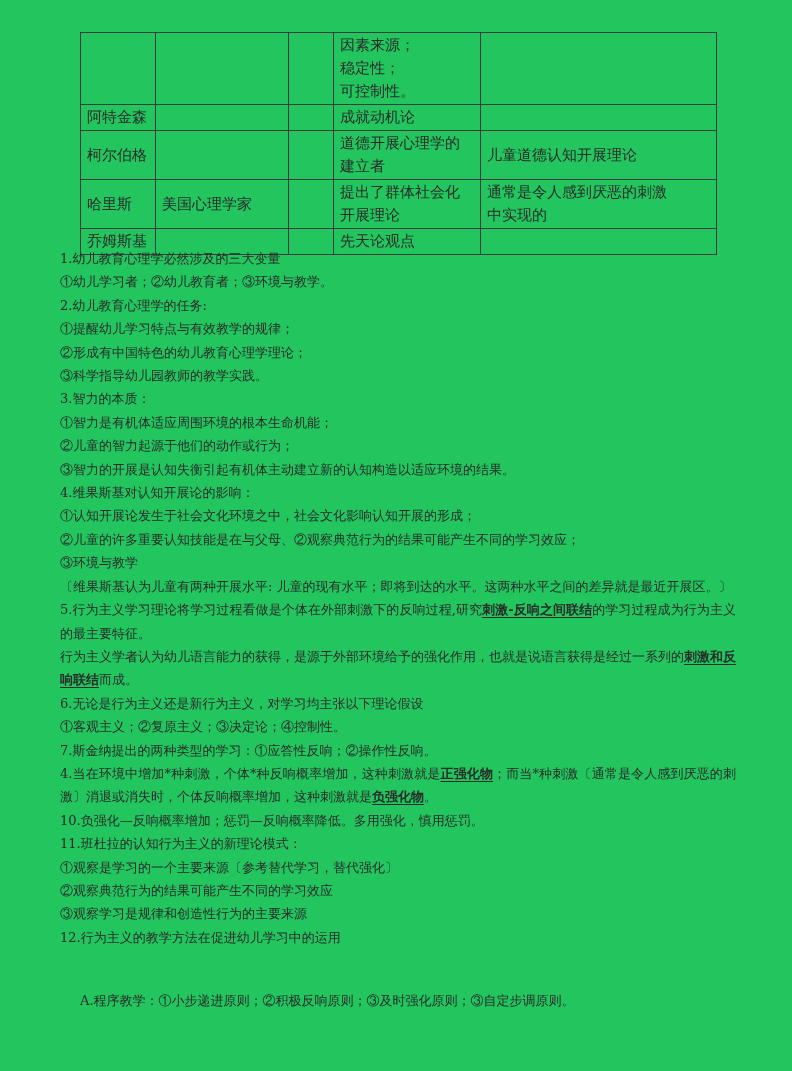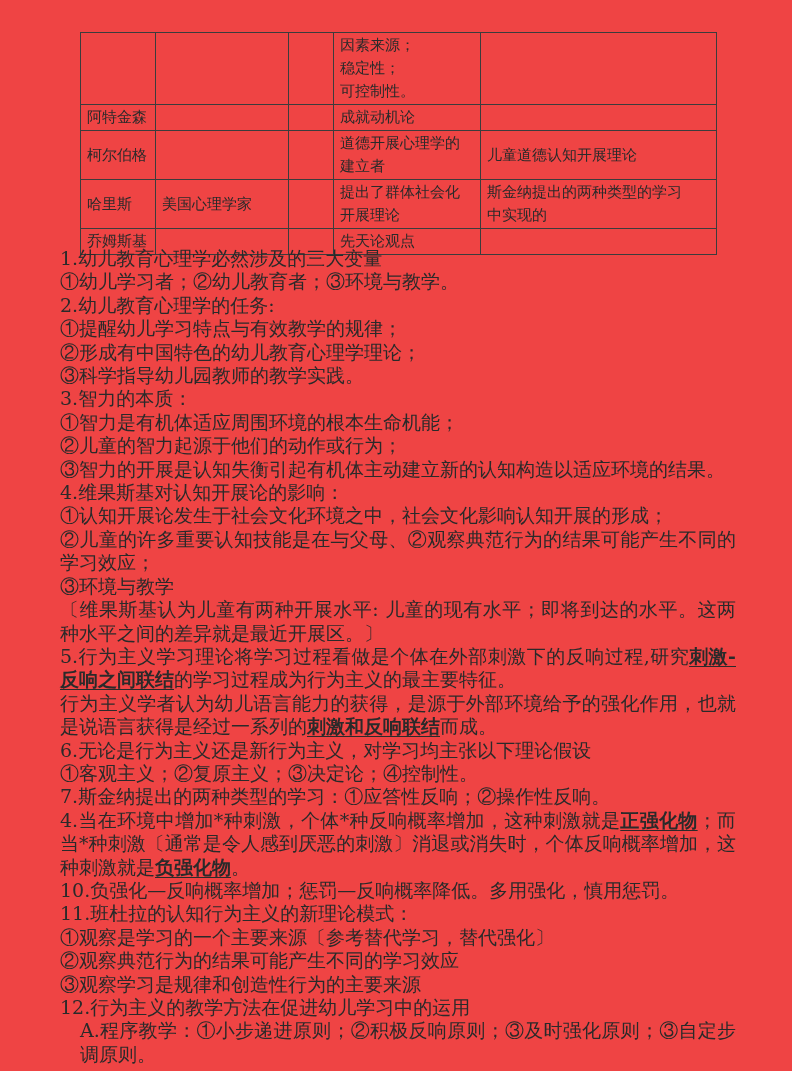--- a/index.html
+++ b/index.html
@@ -1,20 +1,20 @@
 <!DOCTYPE html>
 <html><head>
 <meta charset="utf-8">
 <style>
   html, body { margin: 0; padding: 0; background: #ffffff; }
   .page {
     position: relative;
     width: 792px;
     height: 1071px;
-    background: #ef4444;
+    background: #22c55e;
     overflow: hidden;
     font-family: "DejaVu Serif", "Liberation Serif", serif;
     color: #2a2a2a;
   }
   table.doc-table {
     position: absolute;
     left: 80px;
     top: 32px;
     width: 636px;
     border-collapse: collapse;
@@ -27,27 +27,27 @@
     line-height: 23px;
     vertical-align: middle;
     overflow: hidden;
     word-break: break-all;
   }
   .notes {
     position: absolute;
     left: 60px;
     top: 247px;
     width: 676px;
-    font-size: 19px;
+    font-size: 13px;
     line-height: 23.4px;
     text-align: justify;
     word-break: break-all;
   }
   .note { margin: 0; }
-  .note.indent { padding-left: 20px; }
+  .note.indent { padding-left: 20px; margin-top: 40px; }
   .u { text-decoration: underline; text-underline-offset: 3px; text-decoration-thickness: 1px; font-weight: bold; }
 </style>
 </head>
 <body>
 
 <div class="page">
 
   <table class="doc-table">
     <colgroup>
       <col style="width:75px">
@@ -87,21 +87,21 @@
         </tr>
         <tr style="height: 47px;">
           <td>哈里斯</td>
           <td>美国心理学家</td>
           <td></td>
           <td>
             <div>提出了群体社会化</div>
             <div>开展理论</div>
           </td>
           <td>
-            <div>斯金纳提出的两种类型的学习</div>
+            <div>通常是令人感到厌恶的刺激</div>
             <div>中实现的</div>
           </td>
         </tr>
         <tr style="height: 26px;">
           <td>乔姆斯基</td>
           <td></td>
           <td></td>
           <td>先天论观点</td>
           <td></td>
         </tr>

